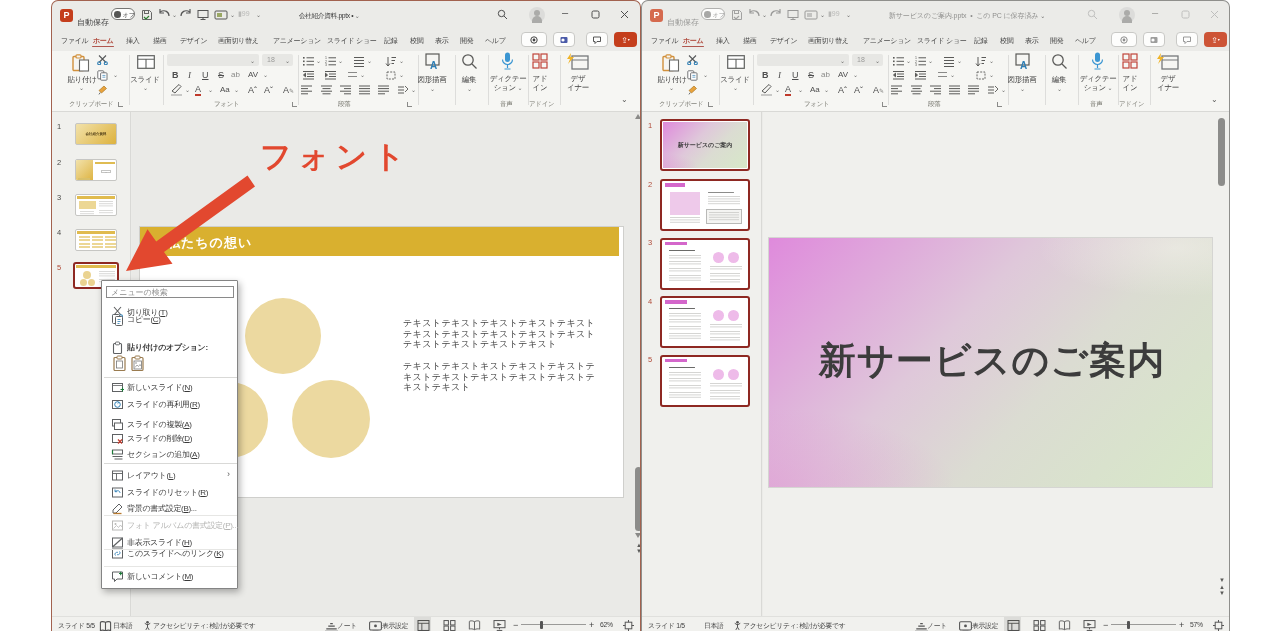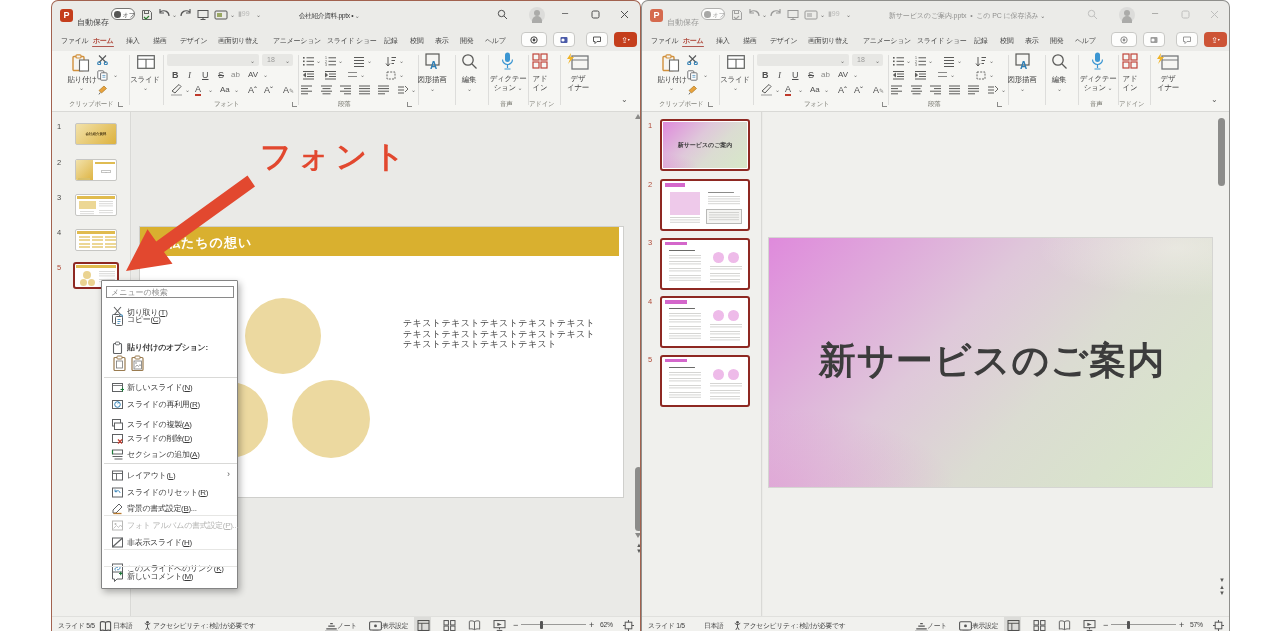--- a/index.html
+++ b/index.html
@@ -379,20 +379,21 @@
       </div>
     </div>
 <div class="canvas">
       <div style="position:absolute;left:8px;top:115px;width:483px;height:270px;background:#fff;box-shadow:0 0 0 1px #cfcfcc">
         <div style="position:absolute;left:0;top:0;width:479px;height:29px;background:#d9b02f"></div>
         <div style="position:absolute;left:27px;top:7px;font-size:13px;font-weight:bold;color:#fff;letter-spacing:1px">私たちの想い</div>
         <span style="position:absolute;left:105px;top:70.5px;width:76px;height:76px;border-radius:50%;background:#ecd9a0"></span>
         <span style="position:absolute;left:52px;top:155px;width:76px;height:76px;border-radius:50%;background:#ecd9a0"></span>
         <span style="position:absolute;left:152px;top:152.5px;width:78px;height:78px;border-radius:50%;background:#ecd9a0"></span>
         <div style="position:absolute;left:263px;font-size:9px;line-height:10.5px;color:#414141;letter-spacing:.4px;white-space:nowrap;top:91px">テキストテキストテキストテキストテキスト<br>テキストテキストテキストテキストテキスト<br>テキストテキストテキストテキスト</div>
+        <div style="position:absolute;left:263px;font-size:9px;line-height:10.5px;color:#414141;letter-spacing:.4px;white-space:nowrap;top:134px">テキストテキストキストテキストテキストテ<br>キストテキストテキストテキストテキストテ<br>キストテキスト</div>
       </div>
       <span style="position:absolute;right:1px;top:2px;width:0;height:0;border-left:3.5px solid transparent;border-right:3.5px solid transparent;border-bottom:5px solid #8a8a88"></span>
       <span style="position:absolute;right:0px;top:355px;width:7px;height:64px;background:#8c8c8a;border-radius:3.5px"></span>
       <span style="position:absolute;right:1px;top:421px;width:0;height:0;border-left:3.5px solid transparent;border-right:3.5px solid transparent;border-top:5px solid #8a8a88"></span>
       <span style="position:absolute;right:0px;top:430px;font-size:6px;color:#5a5a58;line-height:6px">▲<br>▼</span>
     </div>
 <div class="status">
       <i style="left:6px">スライド 5/5</i>
       <svg class="vico" style="left:47px;top:4px" width="9" height="8" viewBox="0 0 9 8">
         <path d="M4.5 1C3 0 1 0.5 0.8 1v6C2 6.5 3.5 6.7 4.5 7.3 5.5 6.7 7 6.5 8.2 7V1C8 0.5 6 0 4.5 1zM4.5 1v6.3" fill="none" stroke="#555" stroke-width="0.8"></path>
@@ -970,21 +971,21 @@
       </svg>
       <b>フォト アルバムの書式設定(<u>P</u>)...</b>
     </div>
     <div class="mi " style="top:251.5px">
       <svg width="13" height="13" viewBox="0 0 13 13">
         <rect x="1.5" y="2" width="10" height="9" fill="#fff" stroke="#5f6163" stroke-width="1"></rect>
         <path d="M1.5 11L11.5 2" stroke="#5f6163" stroke-width="1.2"></path>
       </svg>
       <b>非表示スライド(<u>H</u>)</b>
     </div>
-    <div class="mi " style="top:278px">
+    <div class="mi " style="top:263px">
       <svg width="13" height="13" viewBox="0 0 13 13">
         <rect x="1.5" y="2" width="10" height="9" fill="#fff" stroke="#5f6163" stroke-width="1"></rect>
         <path d="M4.5 8.5C3 7 5 4.5 7 5.5M6 7.5c2 1 4-1.5 2.5-3" fill="none" stroke="#2f7fb5" stroke-width="0.9"></path>
       </svg>
       <b>このスライドへのリンク(<u>K</u>)</b>
     </div>
     <div class="mi " style="top:285.5px">
       <svg width="13" height="13" viewBox="0 0 13 13">
         <path d="M1.5 2h10v7H6L3.5 11.5V9H1.5z" fill="#fff" stroke="#5f6163" stroke-width="1"></path>
         <path d="M9.5 1h3.5M11.2 -0.7v3.5" stroke="#1a7a38" stroke-width="1.1" transform="translate(-1.5,2.5)"></path>

